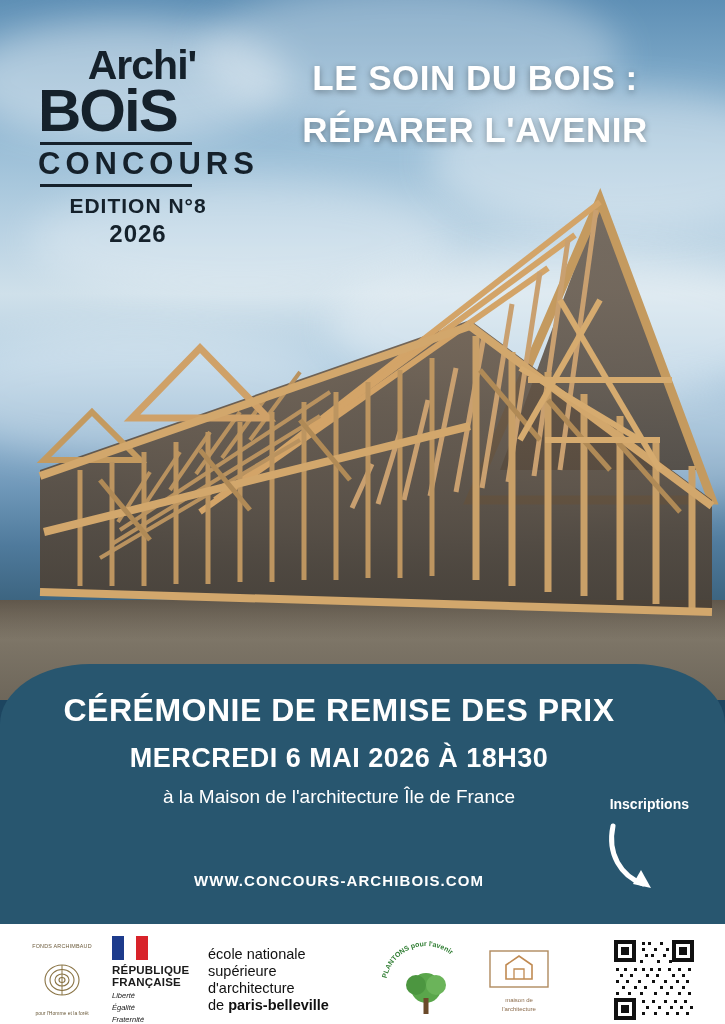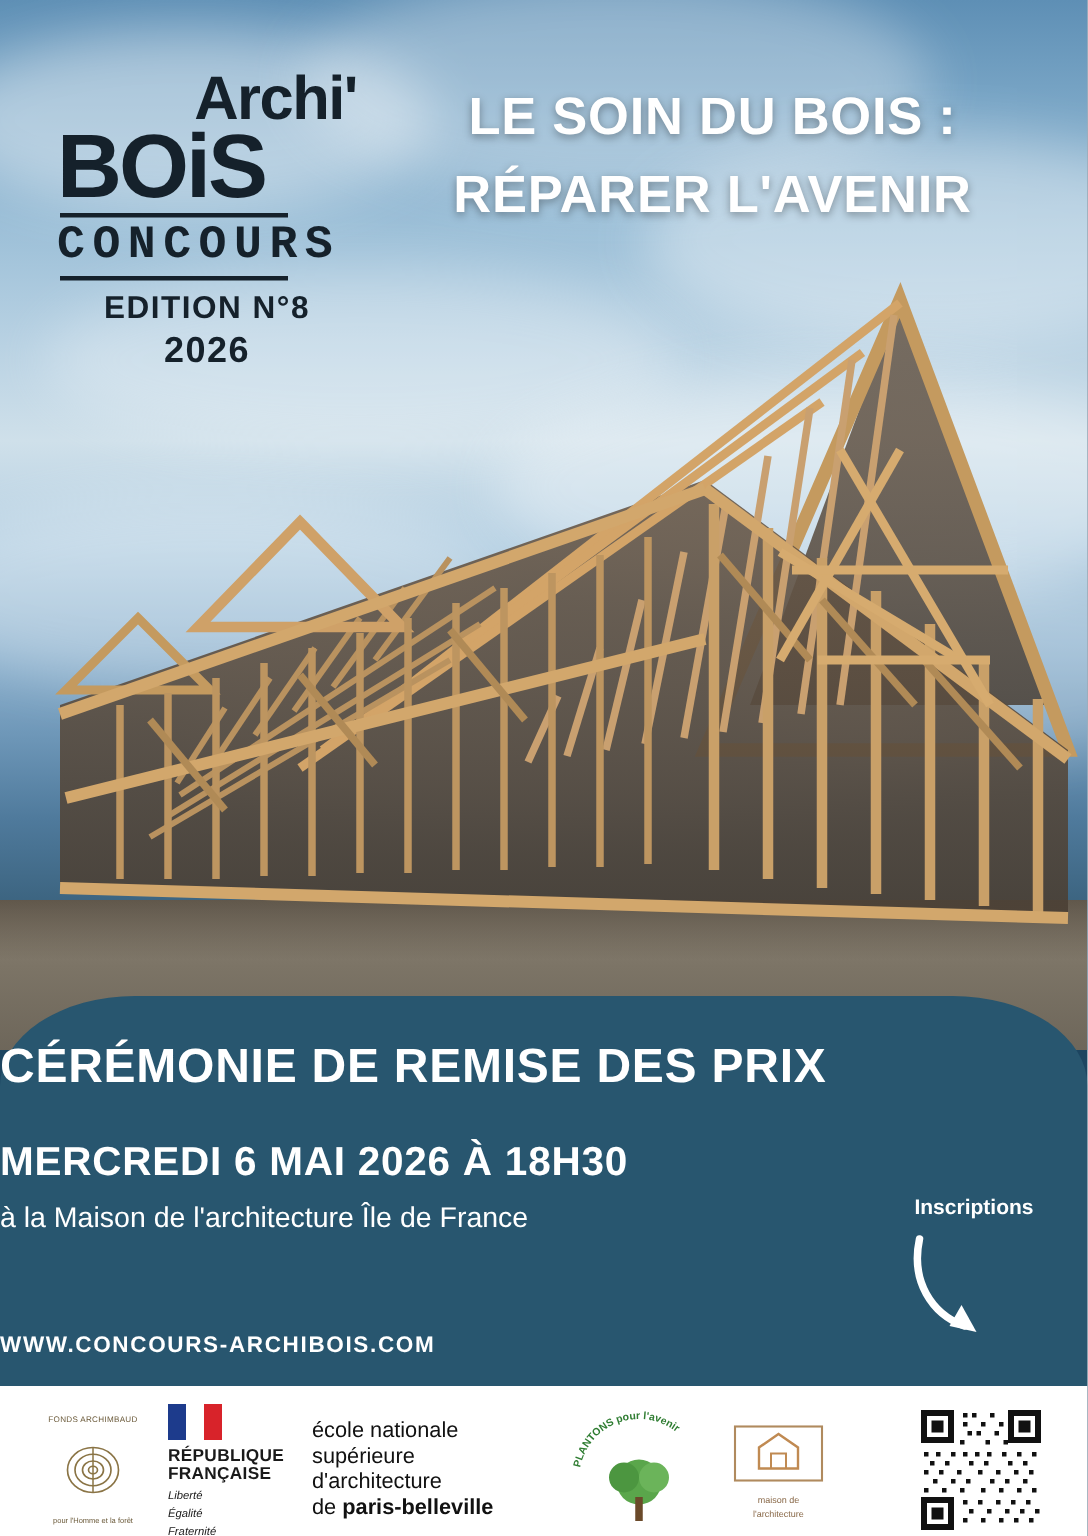--- a/index.html
+++ b/index.html
@@ -81,21 +81,21 @@
     left: 38px; top: 46px;
     width: 200px;
     color: #15212b;
     text-align: center;
   }
   .logo-archi {
     font-size: 41px;
     font-weight: bold;
     letter-spacing: -1px;
     line-height: 38px;
-    text-align: right;
+    text-align: center;
     padding-left: 8px;
   }
   .logo-bois {
     font-size: 60px;
     font-weight: bold;
     letter-spacing: -2px;
     line-height: 54px;
     text-align: left;
   }
   .logo-rule {
@@ -103,21 +103,20 @@
     height: 3px;
     background: #15212b;
     margin: 4px 0 3px 2px;
   }
   .logo-concours {
     font-size: 31px;
     font-weight: bold;
     letter-spacing: 5px;
     line-height: 32px;
     text-align: left;
-    font-family: Liberation Mono, monospace;
   }
   .logo-rule2 {
     width: 152px;
     height: 3px;
     background: #15212b;
     margin: 4px 0 7px 2px;
   }
   .logo-edition {
     font-size: 21px;
     font-weight: bold;
@@ -154,29 +153,30 @@
     height: 260px;
     background: #28566f;
     border-radius: 90px 90px 0 0 / 60px 60px 0 0;
   }
   .panel-inner {
     position: absolute;
     left: 0; top: 664px;
     width: 678px;
     height: 260px;
     color: #ffffff;
+    text-align: center;
   }
   .ceremony {
     margin-top: 28px;
     font-size: 32px;
     font-weight: bold;
     letter-spacing: 0.5px;
   }
   .date {
-    margin-top: 30px;
+    margin-top: 14px;
     font-size: 27px;
     font-weight: bold;
     letter-spacing: 0.5px;
   }
   .venue {
     margin-top: 12px;
     font-size: 19px;
     font-weight: normal;
   }
   .website {

